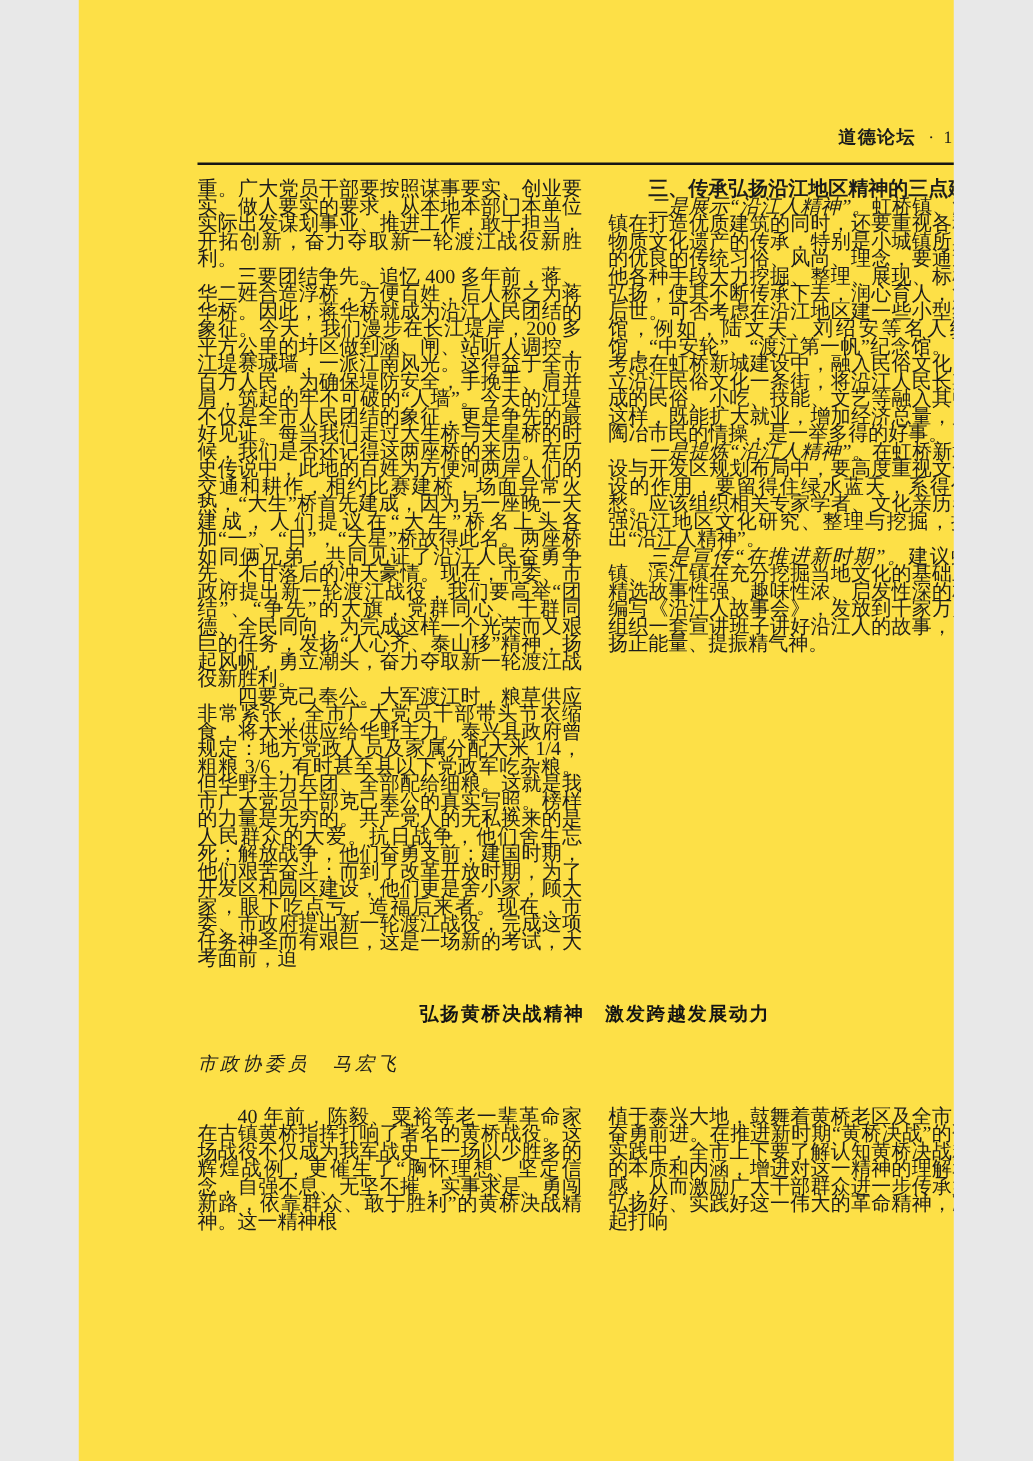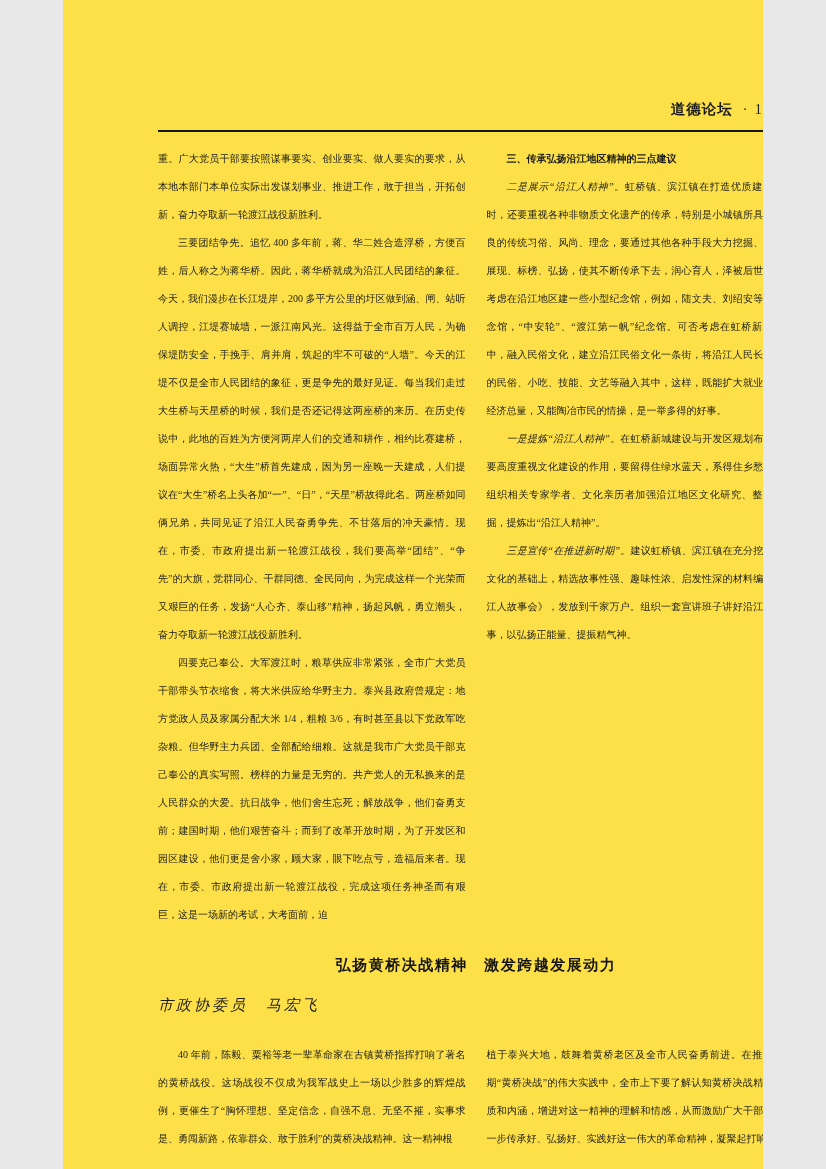--- a/index.html
+++ b/index.html
@@ -37,22 +37,22 @@
     font-size: 14px;
     letter-spacing: 2px;
   }
   .cols {
     display: flex;
     gap: 21px;
     margin-top: 13px;
   }
   .col {
     width: 307.5px;
-    font-size: 10px;
-    line-height: 28px;
+    font-size: 16px;
+    line-height: 14px;
     text-align: justify;
     text-justify: inter-ideograph;
   }
   .col p { margin: 0; }
   .indent { text-indent: 2em; }
   .sub-heading {
     font-family: Liberation Serif, serif;
     font-weight: bold;
     text-indent: 2em;
   }

